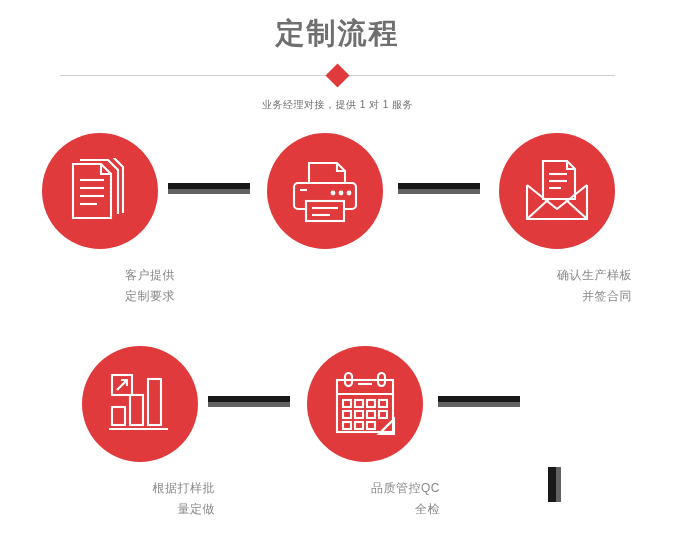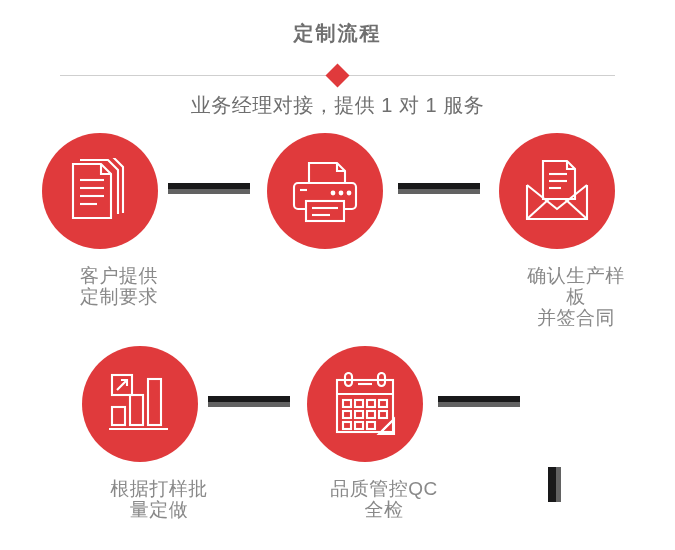--- a/index.html
+++ b/index.html
@@ -14,21 +14,21 @@
     overflow: hidden;
     position: relative;
   }
 
   
   .header {
     padding-top: 14px;
     text-align: center;
   }
   .page-title {
-    font-size: 20px;
+    font-size: 29px;
     font-weight: bold;
     color: #6f6f6f;
     letter-spacing: 2px;
     line-height: 38px;
     margin: 0;
   }
   .divider-wrap {
     position: relative;
     margin-top: 12px;
     height: 22px;
@@ -47,21 +47,21 @@
     top: 11px;
     width: 17px;
     height: 17px;
     margin-left: -8.5px;
     margin-top: -8.5px;
     background: #e03a3c;
     transform: rotate(45deg);
   }
   .page-subtitle {
     margin-top: 9px;
-    font-size: 20px;
+    font-size: 10px;
     color: #6f6f6f;
     letter-spacing: 0.5px;
     line-height: 20px;
   }
 
   
   .flow {
     position: relative;
     margin-top: 18px;
     height: 400px;
@@ -92,26 +92,26 @@
     align-items: center;
     justify-content: center;
     margin-left: 17px;
   }
   .step-circle svg {
     display: block;
   }
   .step-label {
     margin-top: 16px;
     margin-left: 38px;
-    font-size: 19px;
+    font-size: 12px;
     line-height: 21px;
     color: #898989;
     letter-spacing: 0.5px;
     white-space: pre-line;
-    text-align: center;
+    text-align: right;
   }
 
   
   .conn-h {
     position: absolute;
     top: 50px;
     width: 82px;
     height: 11px;
   }
   .conn-h .bar-top {

